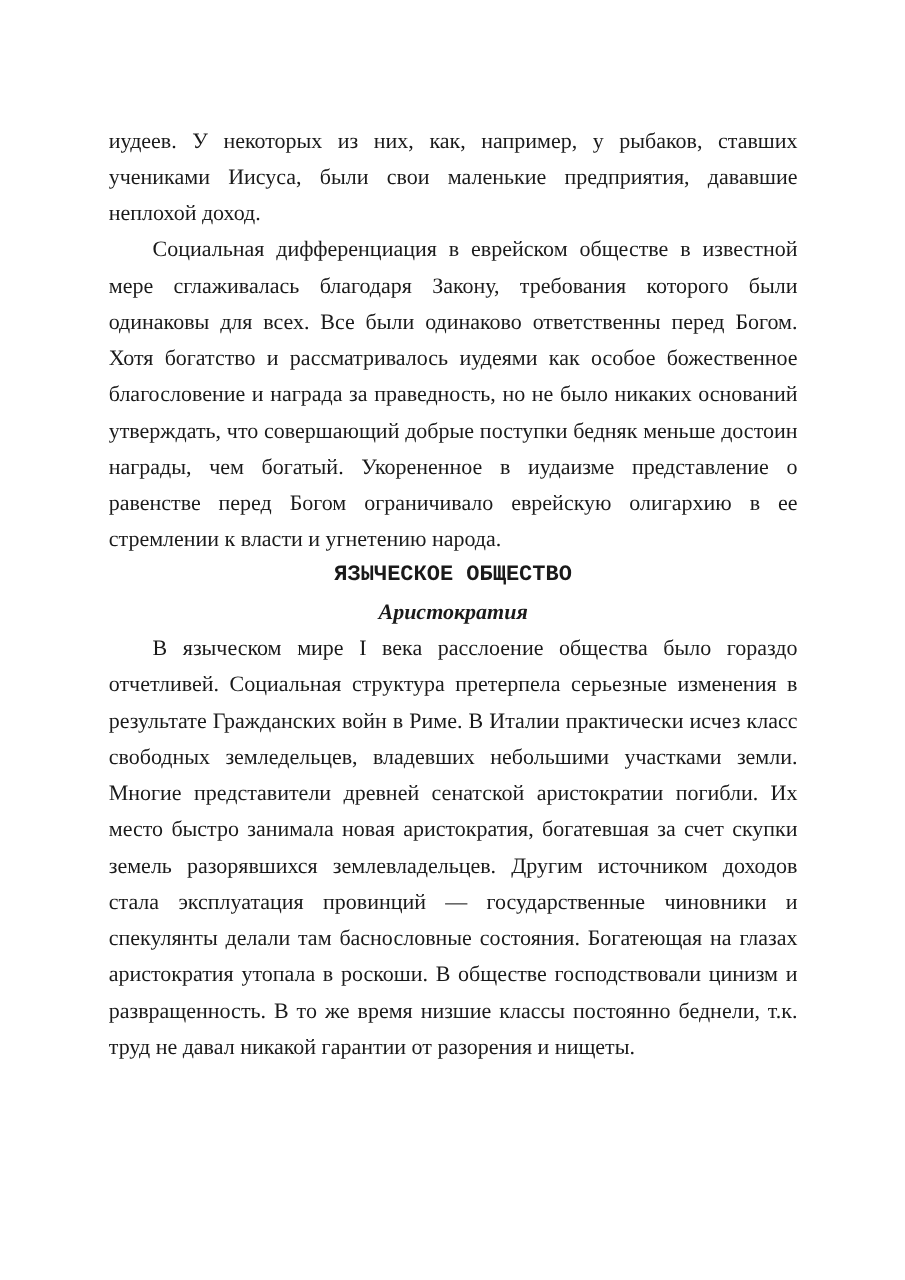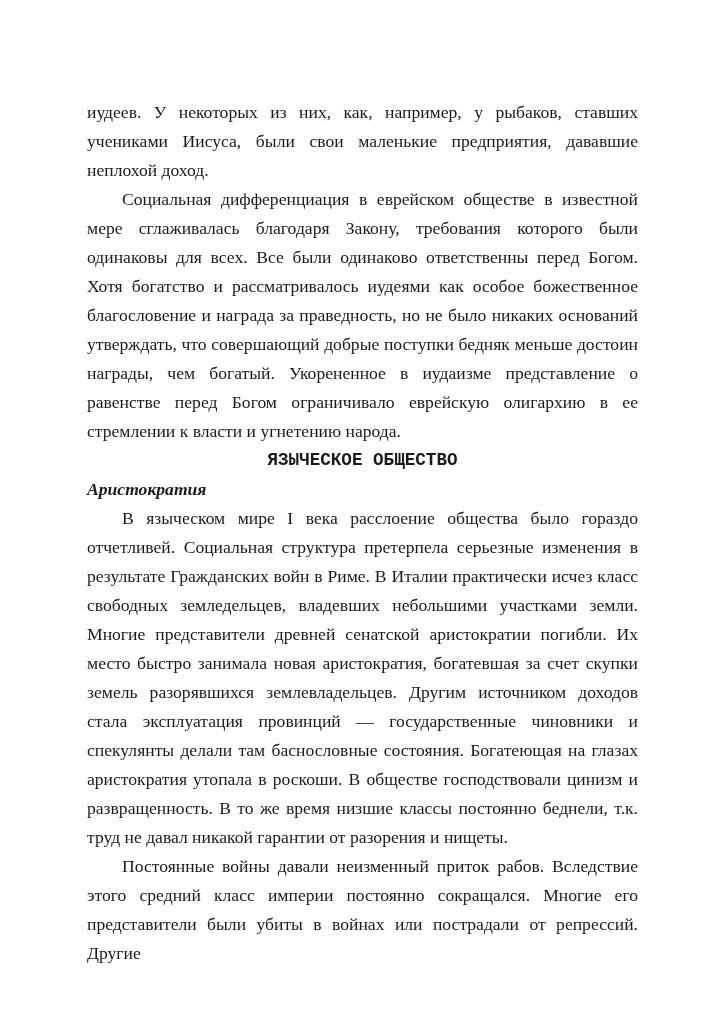--- a/index.html
+++ b/index.html
@@ -30,21 +30,21 @@
     }
     p.indent {
       text-indent: 35px;
     }
     .heading {
       text-align: center;
       font-weight: bold;
       margin: 0;
     }
     .subheading {
-      text-align: left;
+      text-align: center;
       font-weight: bold;
       font-style: italic;
       margin: 0;
     }
     .page-number {
       position: absolute;
       left: 16px;
       width: 724px;
       top: 946px;
       text-align: right;
@@ -54,16 +54,15 @@
   </style>
 </head>
 <body>
 
 <div class="page">
   <p>иудеев. У некоторых из них, как, например, у рыбаков, ставших учениками Иисуса, были свои маленькие предприятия, дававшие неплохой доход.</p>
   <p class="indent">Социальная дифференциация в еврейском обществе в известной мере сглаживалась благодаря Закону, требования которого были одинаковы для всех. Все были одинаково ответственны перед Богом. Хотя богатство и рассматривалось иудеями как особое божественное благословение и награда за праведность, но не было никаких оснований утверждать, что совершающий добрые поступки бедняк меньше достоин награды, чем богатый. Укорененное в иудаизме представление о равенстве перед Богом ограничивало еврейскую олигархию в ее стремлении к власти и угнетению народа.</p>
   <h2 class="heading" style="font-size:17.6px;line-height:29px;font-family:Liberation Mono, monospace;">ЯЗЫЧЕСКОЕ ОБЩЕСТВО</h2>
   <h3 class="subheading" style="font-size:17.6px;line-height:29px;">Аристократия</h3>
   <p class="indent">В языческом мире I века расслоение общества было гораздо отчетливей. Социальная структура претерпела серьезные изменения в результате Гражданских войн в Риме. В Италии практически исчез класс свободных земледельцев, владевших небольшими участками земли. Многие представители древней сенатской аристократии погибли. Их место быстро занимала новая аристократия, богатевшая за счет скупки земель разорявшихся землевладельцев. Другим источником доходов стала эксплуатация провинций — государственные чиновники и спекулянты делали там баснословные состояния. Богатеющая на глазах аристократия утопала в роскоши. В обществе господствовали цинизм и развращенность. В то же время низшие классы постоянно беднели, т.к. труд не давал никакой гарантии от разорения и нищеты.</p>
-  <p class="indent">Постоянные войны давали неизменный приток рабов. Вследствие этого средний класс империи постоянно сокращался. Многие его представители были убиты в войнах или пострадали от репрессий. Другие</p>
 </div>
 
 <div class="page-number">73</div>
 
 </body></html>

